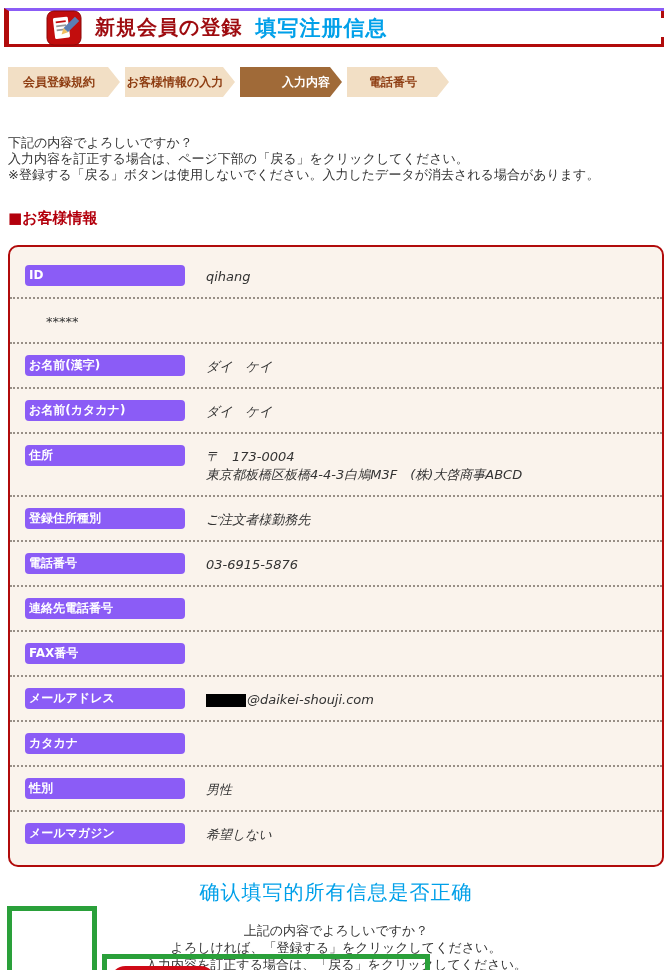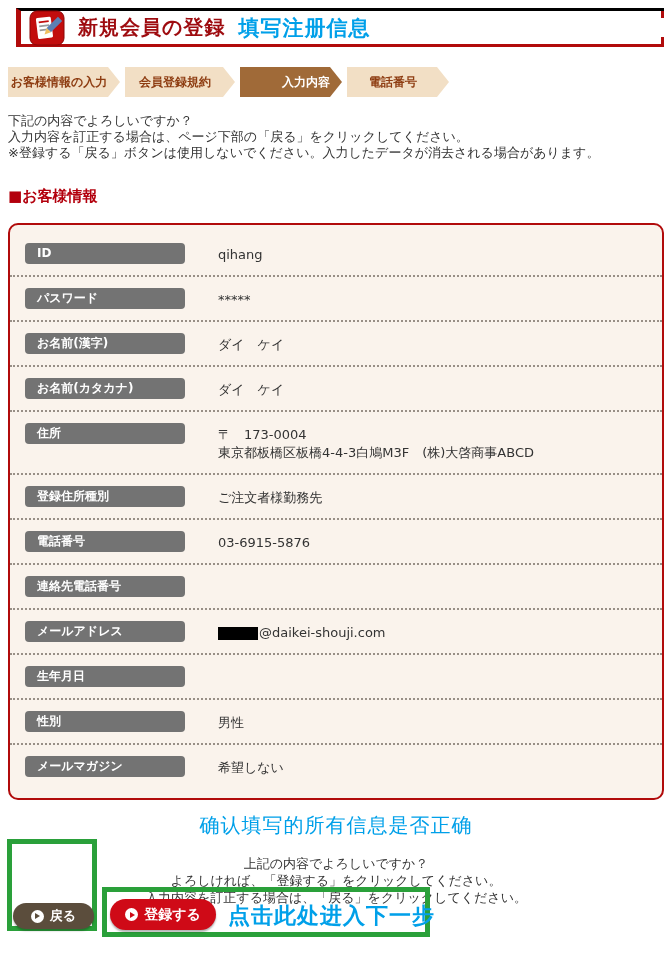--- a/index.html
+++ b/index.html
@@ -7,25 +7,25 @@
   body {
     height: 970px;
     background: #fff;
     font-family: "DejaVu Sans", "Liberation Sans", sans-serif;
     color: #333;
     overflow: hidden;
   }
   
   .header-box {
     position: relative;
-    margin: 8px 8px 0 16px;
-    border-top: 3px solid #000000;
+    margin: 8px 8px 0 4px;
+    border-top: 3px solid #8b5cf6;
     border-bottom: 3px solid #b10b0b;
     border-left: 5px solid #b10b0b;
-    padding: 3px 0 3px 8px;
+    padding: 3px 0 3px 37px;
     height: 39px;
     display: flex;
     align-items: center;
     gap: 13px;
   }
   .header-box::before, .header-box::after {
     content: ""; position: absolute; right: 0; width: 3px; height: 7px; background: #b10b0b;
   }
   .header-box::before { top: 0; }
   .header-box::after { bottom: 0; }
@@ -38,45 +38,45 @@
     color: #8e3d12; background: #f2dfc5; text-align: center;
     padding-right: 10px;
     clip-path: polygon(0 0, calc(100% - 12px) 0, 100% 50%, calc(100% - 12px) 100%, 0 100%);
   }
   .step:nth-child(1) { width: 112px; }
   .step:nth-child(2) { width: 110px; }
   .step:nth-child(3) { width: 102px; padding-left: 40px; }
   .step:nth-child(4) { width: 102px; }
   .step.active { background: #a06a38; color: #fff; }
   
-  .intro { margin: 16px 8px 0 8px; font-size: 13px; line-height: 16px; color: #333; }
+  .intro { margin: 38px 8px 0 8px; font-size: 13px; line-height: 16px; color: #333; }
   
   .section-title { margin: 26px 8px 17px 8px; font-size: 15px; font-weight: bold; color: #b3000d; }
   .info-box {
     margin: 10px 8px 0 8px;
     border: 2px solid #b10b0b;
     border-radius: 10px;
     background: #faf3ec;
     padding: 7px 0 10px 0;
   }
   .info-row {
     display: flex;
     align-items: flex-start;
     padding: 11px 20px 11px 15px;
     border-bottom: 2px dotted #988f86;
   }
   .info-row:last-child { border-bottom: none; }
   .field-label {
     flex-shrink: 0;
     width: 160px; height: 21px; line-height: 21px;
-    background: #737373; border-radius: 4px;
+    background: #8b5cf6; border-radius: 4px;
     color: #fff; font-size: 12px; font-weight: bold;
-    padding-left: 12px;
-  }
-  .field-value-wrap { margin-left: 33px; padding-top: 3px; font-size: 13px; line-height: 18px; min-height: 18px; }
+    padding-left: 4px;
+  }
+  .field-value-wrap { margin-left: 21px; padding-top: 3px; font-size: 13px; line-height: 18px; min-height: 18px; font-style: italic; }
   .field-value { white-space: pre-line; }
   .redact { display: inline-block; width: 40px; height: 13px; background: #000; vertical-align: middle; margin-right: 1px; }
   
   .confirm-block { position: relative; margin-top: 12px; height: 140px; }
   .confirm-heading { text-align: center; font-size: 20px; font-weight: normal; color: #00a0e9; letter-spacing: 1px; }
   .confirm-lines { text-align: center; font-size: 13px; line-height: 17px; margin-top: 16px; color: #333; }
   .anno-box { position: absolute; border: 5px solid #2aa03a; background: transparent; }
   .anno-box-back { left: 7px; top: 27px; width: 90px; height: 92px; }
   .anno-box-register { left: 102px; top: 75px; width: 328px; height: 50px; }
   .pill-btn {
@@ -106,22 +106,22 @@
     <g transform="rotate(45 24 16)">
       <rect x="21" y="6" width="6" height="16" fill="#5b7fb4"></rect>
       <polygon points="21,22 27,22 24,28" fill="#f0c060"></polygon>
     </g>
   </svg>
   <span class="page-title">新規会員の登録</span>
   <span class="page-title-anno">填写注册信息</span>
 </div>
 
 <div class="steps">
+  <div class="step">会員登録規約</div>
   <div class="step">お客様情報の入力</div>
-  <div class="step">会員登録規約</div>
   <div class="step active">入力内容の確認</div>
   <div class="step">電話番号</div>
 </div>
 
 <div class="intro">
   <div>下記の内容でよろしいですか？</div>
   <div>入力内容を訂正する場合は、ページ下部の「戻る」をクリックしてください。</div>
   <div>※登録する「戻る」ボタンは使用しないでください。入力したデータが消去される場合があります。</div>
 </div>
 
@@ -129,21 +129,20 @@
 
 <div class="info-box">
   <div class="info-row">
     <div class="field-label">ID</div>
     <div class="field-value-wrap">
       <span class="field-value">qihang</span>
     </div>
   </div>
 
   <div class="info-row">
-    <div class="field-label">パスワード</div>
     <div class="field-value-wrap">
       <span class="field-value">*****</span>
     </div>
   </div>
 
   <div class="info-row">
     <div class="field-label">お名前(漢字)</div>
     <div class="field-value-wrap">
       <span class="field-value">ダイ　ケイ</span>
     </div>
@@ -178,30 +177,36 @@
     </div>
   </div>
 
   <div class="info-row">
     <div class="field-label">連絡先電話番号</div>
     <div class="field-value-wrap">
       <span class="field-value"></span>
     </div>
   </div>
 
+  <div class="info-row">
+    <div class="field-label">FAX番号</div>
+    <div class="field-value-wrap">
+      <span class="field-value"></span>
+    </div>
+  </div>
 
   <div class="info-row">
     <div class="field-label">メールアドレス</div>
     <div class="field-value-wrap">
       <span class="redact" style="display: inline-block;"></span><span class="field-value">@daikei-shouji.com</span>
     </div>
   </div>
 
   <div class="info-row">
-    <div class="field-label">生年月日</div>
+    <div class="field-label">カタカナ</div>
     <div class="field-value-wrap">
       <span class="field-value"></span>
     </div>
   </div>
 
   <div class="info-row">
     <div class="field-label">性別</div>
     <div class="field-value-wrap">
       <span class="field-value">男性</span>
     </div>

